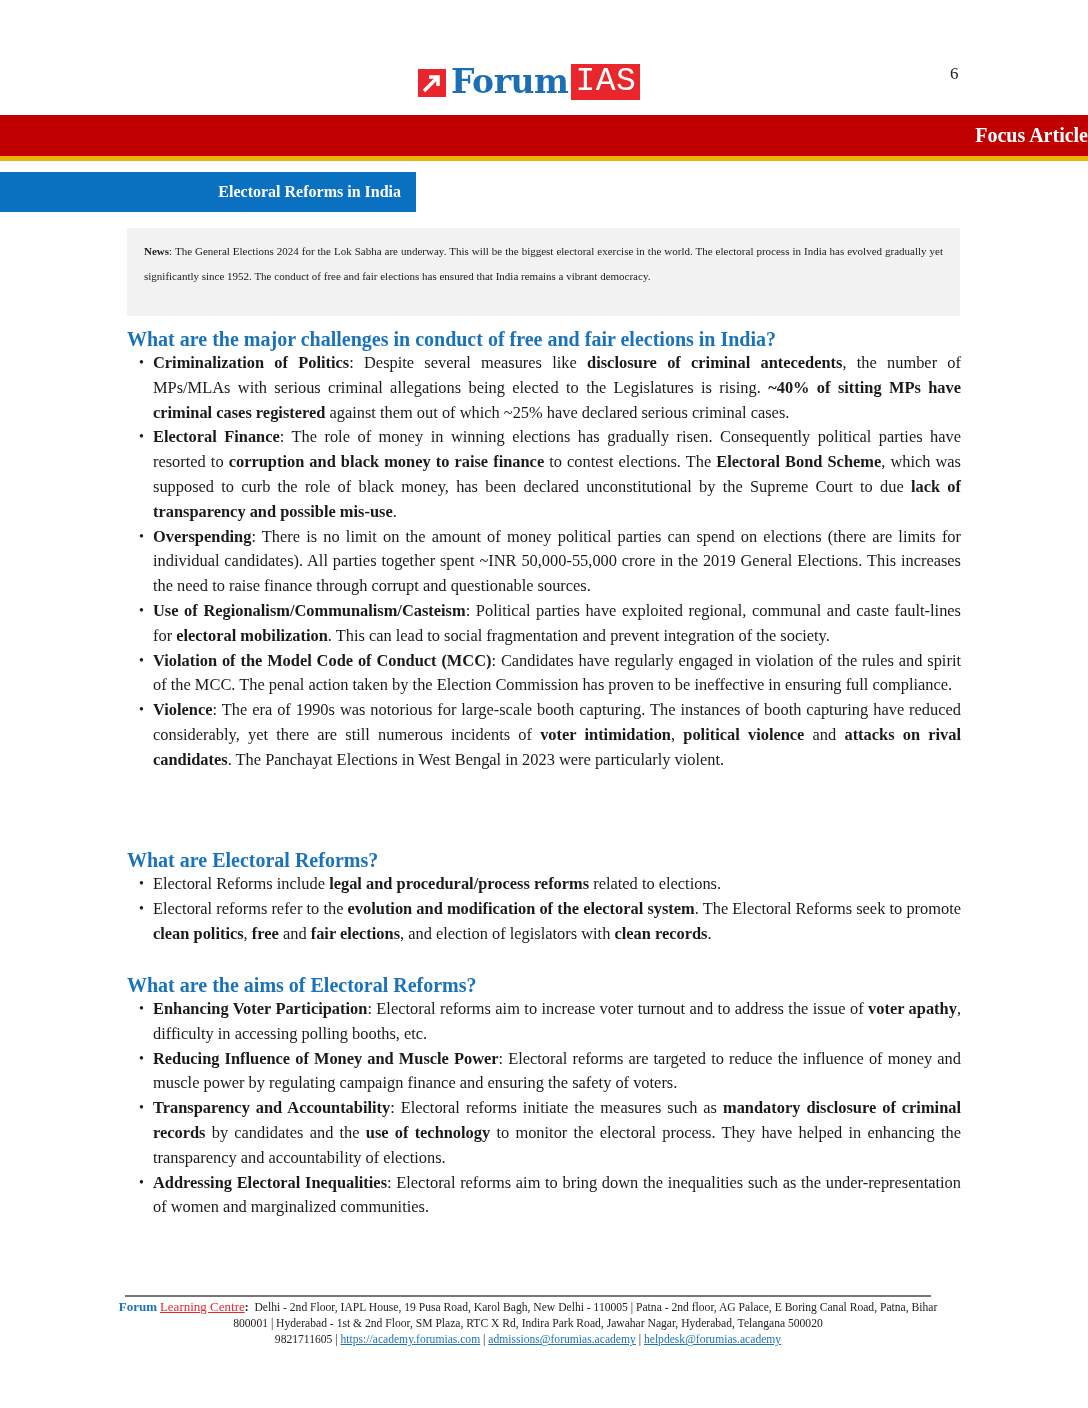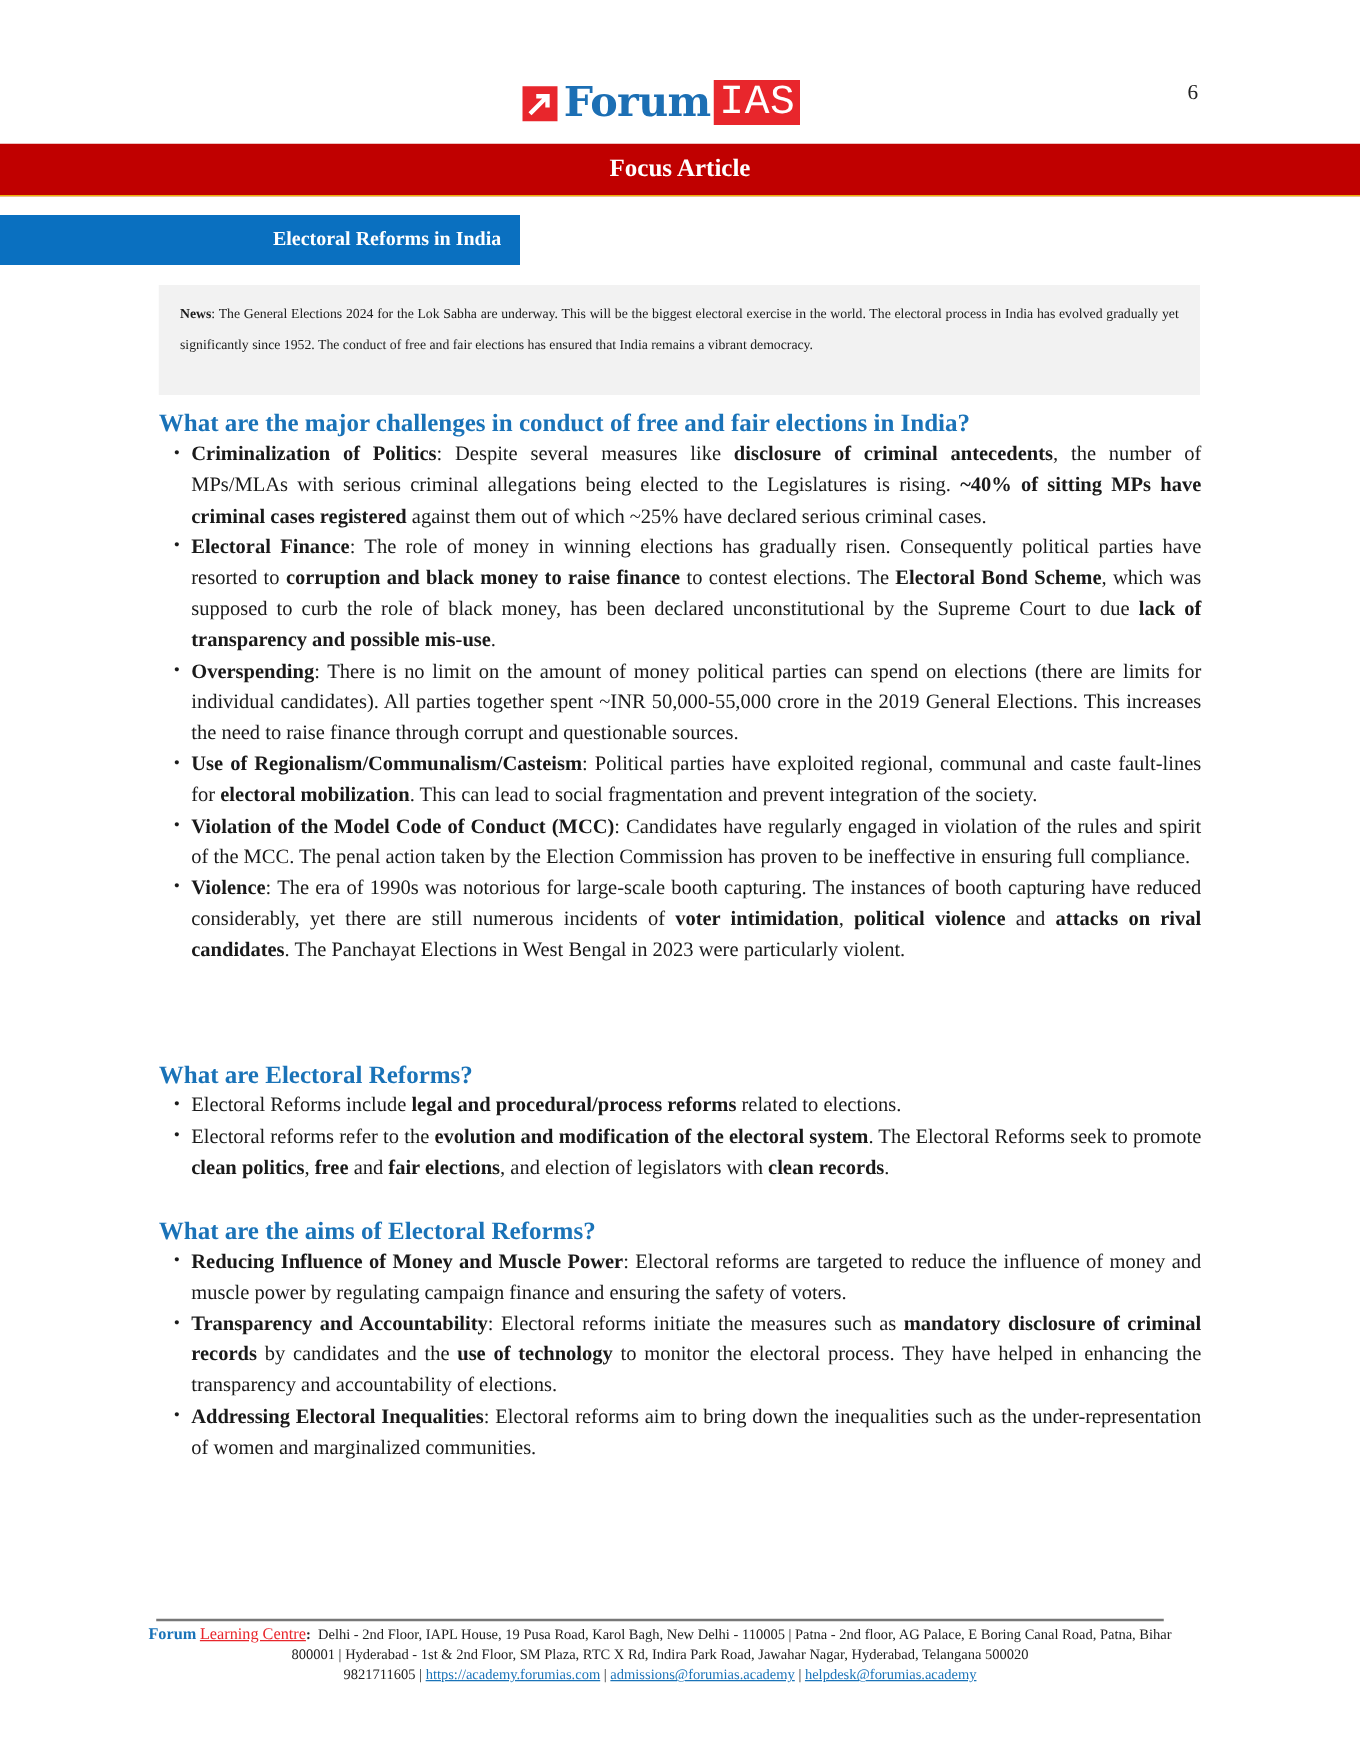--- a/index.html
+++ b/index.html
@@ -5,21 +5,21 @@
   html, body { margin: 0; padding: 0; background: #ffffff; }
   body { width: 1088px; height: 1408px; position: relative; overflow: hidden;
          font-family: "Liberation Serif", "DejaVu Serif", serif; color: #1a1a1a; }
   .logo { position: absolute; left: 418px; top: 64px; height: 36px; display: flex; align-items: center; }
   .logo-arrow { width: 28px; height: 28px; background: #e8262c; position: relative; margin-right: 5px; margin-top: 2px; }
   .logo-arrow svg { position: absolute; left: 0; top: 0; }
   .logo-forum { font-family: "DejaVu Serif", serif; font-weight: bold; font-size: 33px; color: #1c6fb4; letter-spacing: -0.5px; line-height: 36px; }
   .logo-ias { background: #e8262c; color: #ffffff; font-family: Liberation Mono, monospace; font-size: 33px; padding: 0 4px; line-height: 36px; height: 36px; margin-left: 3px; letter-spacing: 0.5px; }
   .page-num { position: absolute; left: 950px; top: 64px; font-size: 17px; color: #222; }
   .focus-bar { position: absolute; left: 0; top: 115px; width: 1088px; height: 41px; background: #c00000;
-               border-bottom: 1px solid #eab308; display: flex; align-items: center; justify-content: center; }
+               border-bottom: 5px solid #eab308; display: flex; align-items: center; justify-content: flex-end; }
   .focus-bar span { color: #fff; font-weight: bold; font-size: 20px; }
   .title-bar { position: absolute; left: 0; top: 172px; width: 416px; height: 40px; background: #0a70c0;
                display: flex; align-items: center; justify-content: flex-end; }
   .title-bar span { color: #fff; font-weight: bold; font-size: 16px; padding-right: 15px; }
   .news-box { position: absolute; left: 127px; top: 228px; width: 833px; height: 88px; background: #f2f2f2; box-sizing: border-box; padding: 6px 12px; }
   .news-box p { margin: 5px; font-size: 11px; line-height: 25px; text-align: justify; font-family: Liberation Serif, serif; }
   .content { position: absolute; left: 127px; width: 834px; }
   h3 { margin: 0; color: #1a73b8; font-weight: bold; font-size: 20px; line-height: 24px; }
   ul { margin: 0; padding: 0; list-style: none; }
   li { position: relative; padding-left: 26px; font-size: 16.4px; line-height: 24.8px; text-align: justify; }
@@ -72,20 +72,21 @@
   <h3>What are Electoral Reforms?</h3>
   <ul>
       <li><span>Electoral Reforms include </span><b>legal and procedural/process reforms</b><span> related to elections.</span></li>
       <li><span>Electoral reforms refer to the </span><b>evolution and modification of the electoral system</b><span>. The Electoral Reforms seek to promote </span><b>clean politics</b><span>, </span><b>free</b><span> and </span><b>fair elections</b><span>, and election of legislators with </span><b>clean records</b><span>.</span></li>
     </ul>
 </div>
 
 <div class="content" style="top:973px;">
   <h3>What are the aims of Electoral Reforms?</h3>
   <ul>
+      <li><b>Enhancing Voter Participation</b><span>: Electoral reforms aim to increase voter turnout and to address the issue of </span><b>voter apathy</b><span>, difficulty in accessing polling booths, etc.</span></li>
       <li><b>Reducing Influence of Money and Muscle Power</b><span>: Electoral reforms are targeted to reduce the influence of money and muscle power by regulating campaign finance and ensuring the safety of voters.</span></li>
       <li><b>Transparency and Accountability</b><span>: Electoral reforms initiate the measures such as </span><b>mandatory disclosure of criminal records</b><span> by candidates and the </span><b>use of technology</b><span> to monitor the electoral process. They have helped in enhancing the transparency and accountability of elections.</span></li>
       <li><b>Addressing Electoral Inequalities</b><span>: Electoral reforms aim to bring down the inequalities such as the under-representation of women and marginalized communities.</span></li>
     </ul>
 </div>
 
 <div class="footer-rule"></div>
 <div class="footer">
   <span class="f-forum">Forum</span>
   <span class="f-lc">Learning Centre</span><b>:</b>&nbsp;

